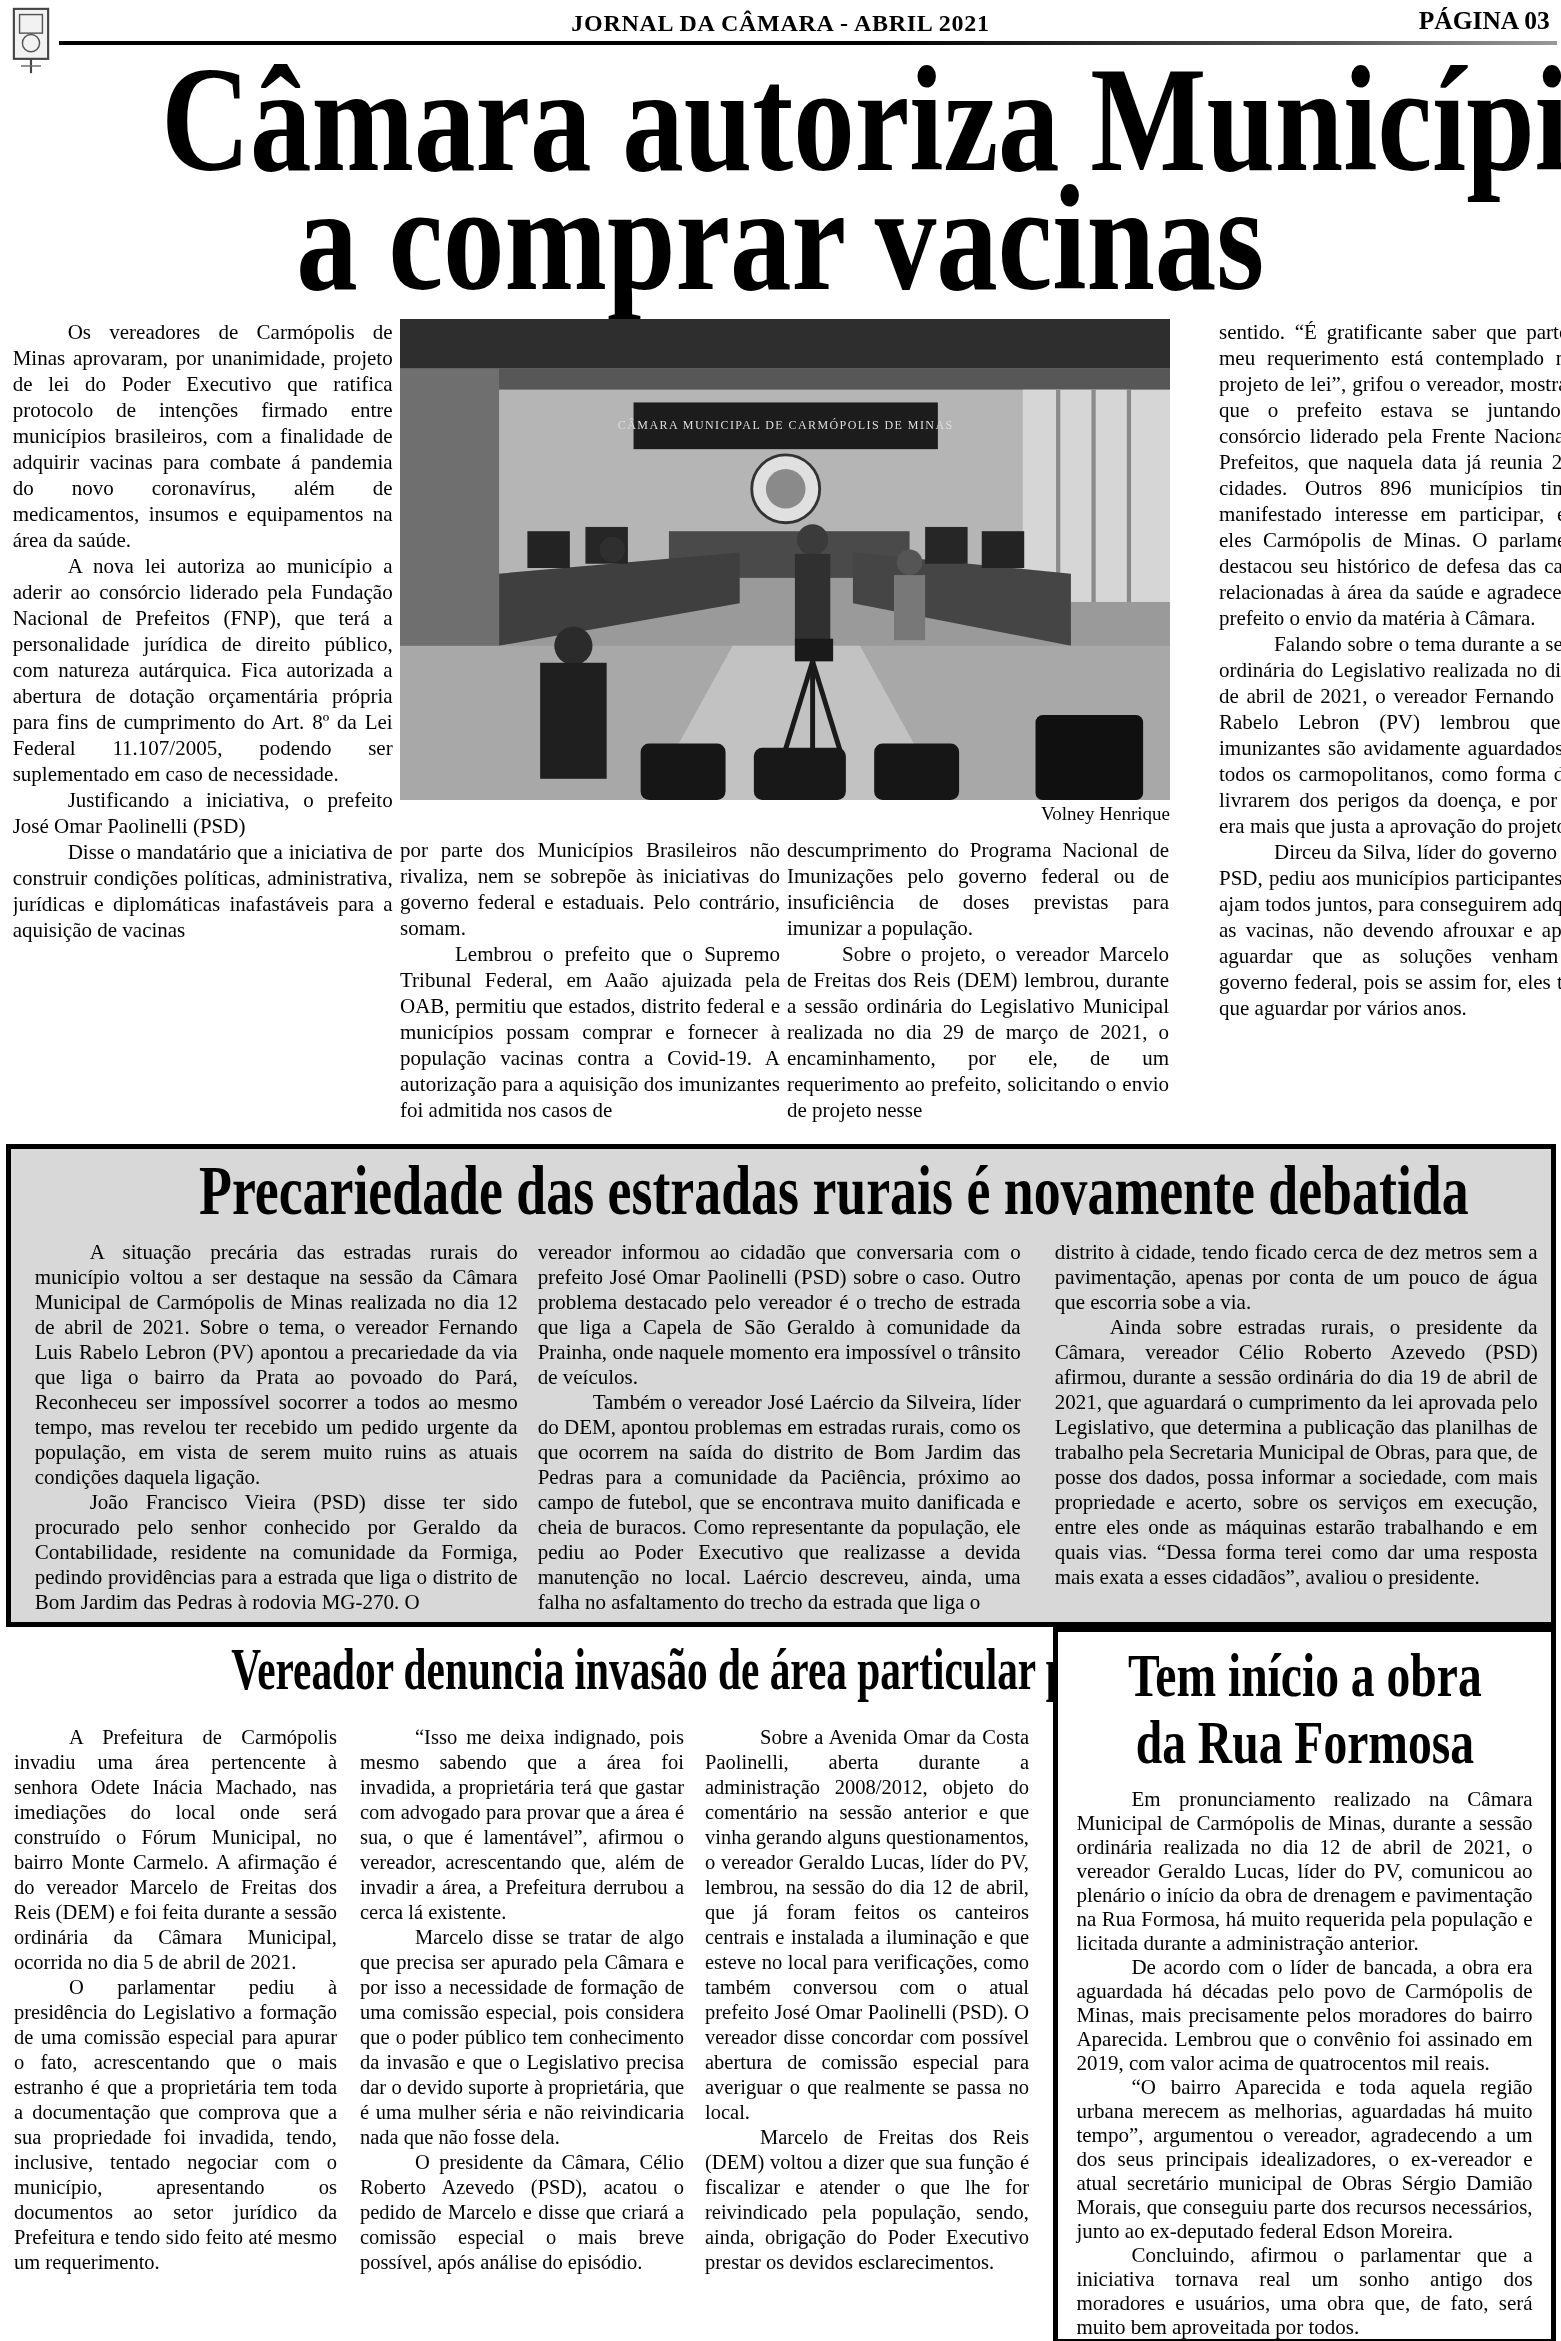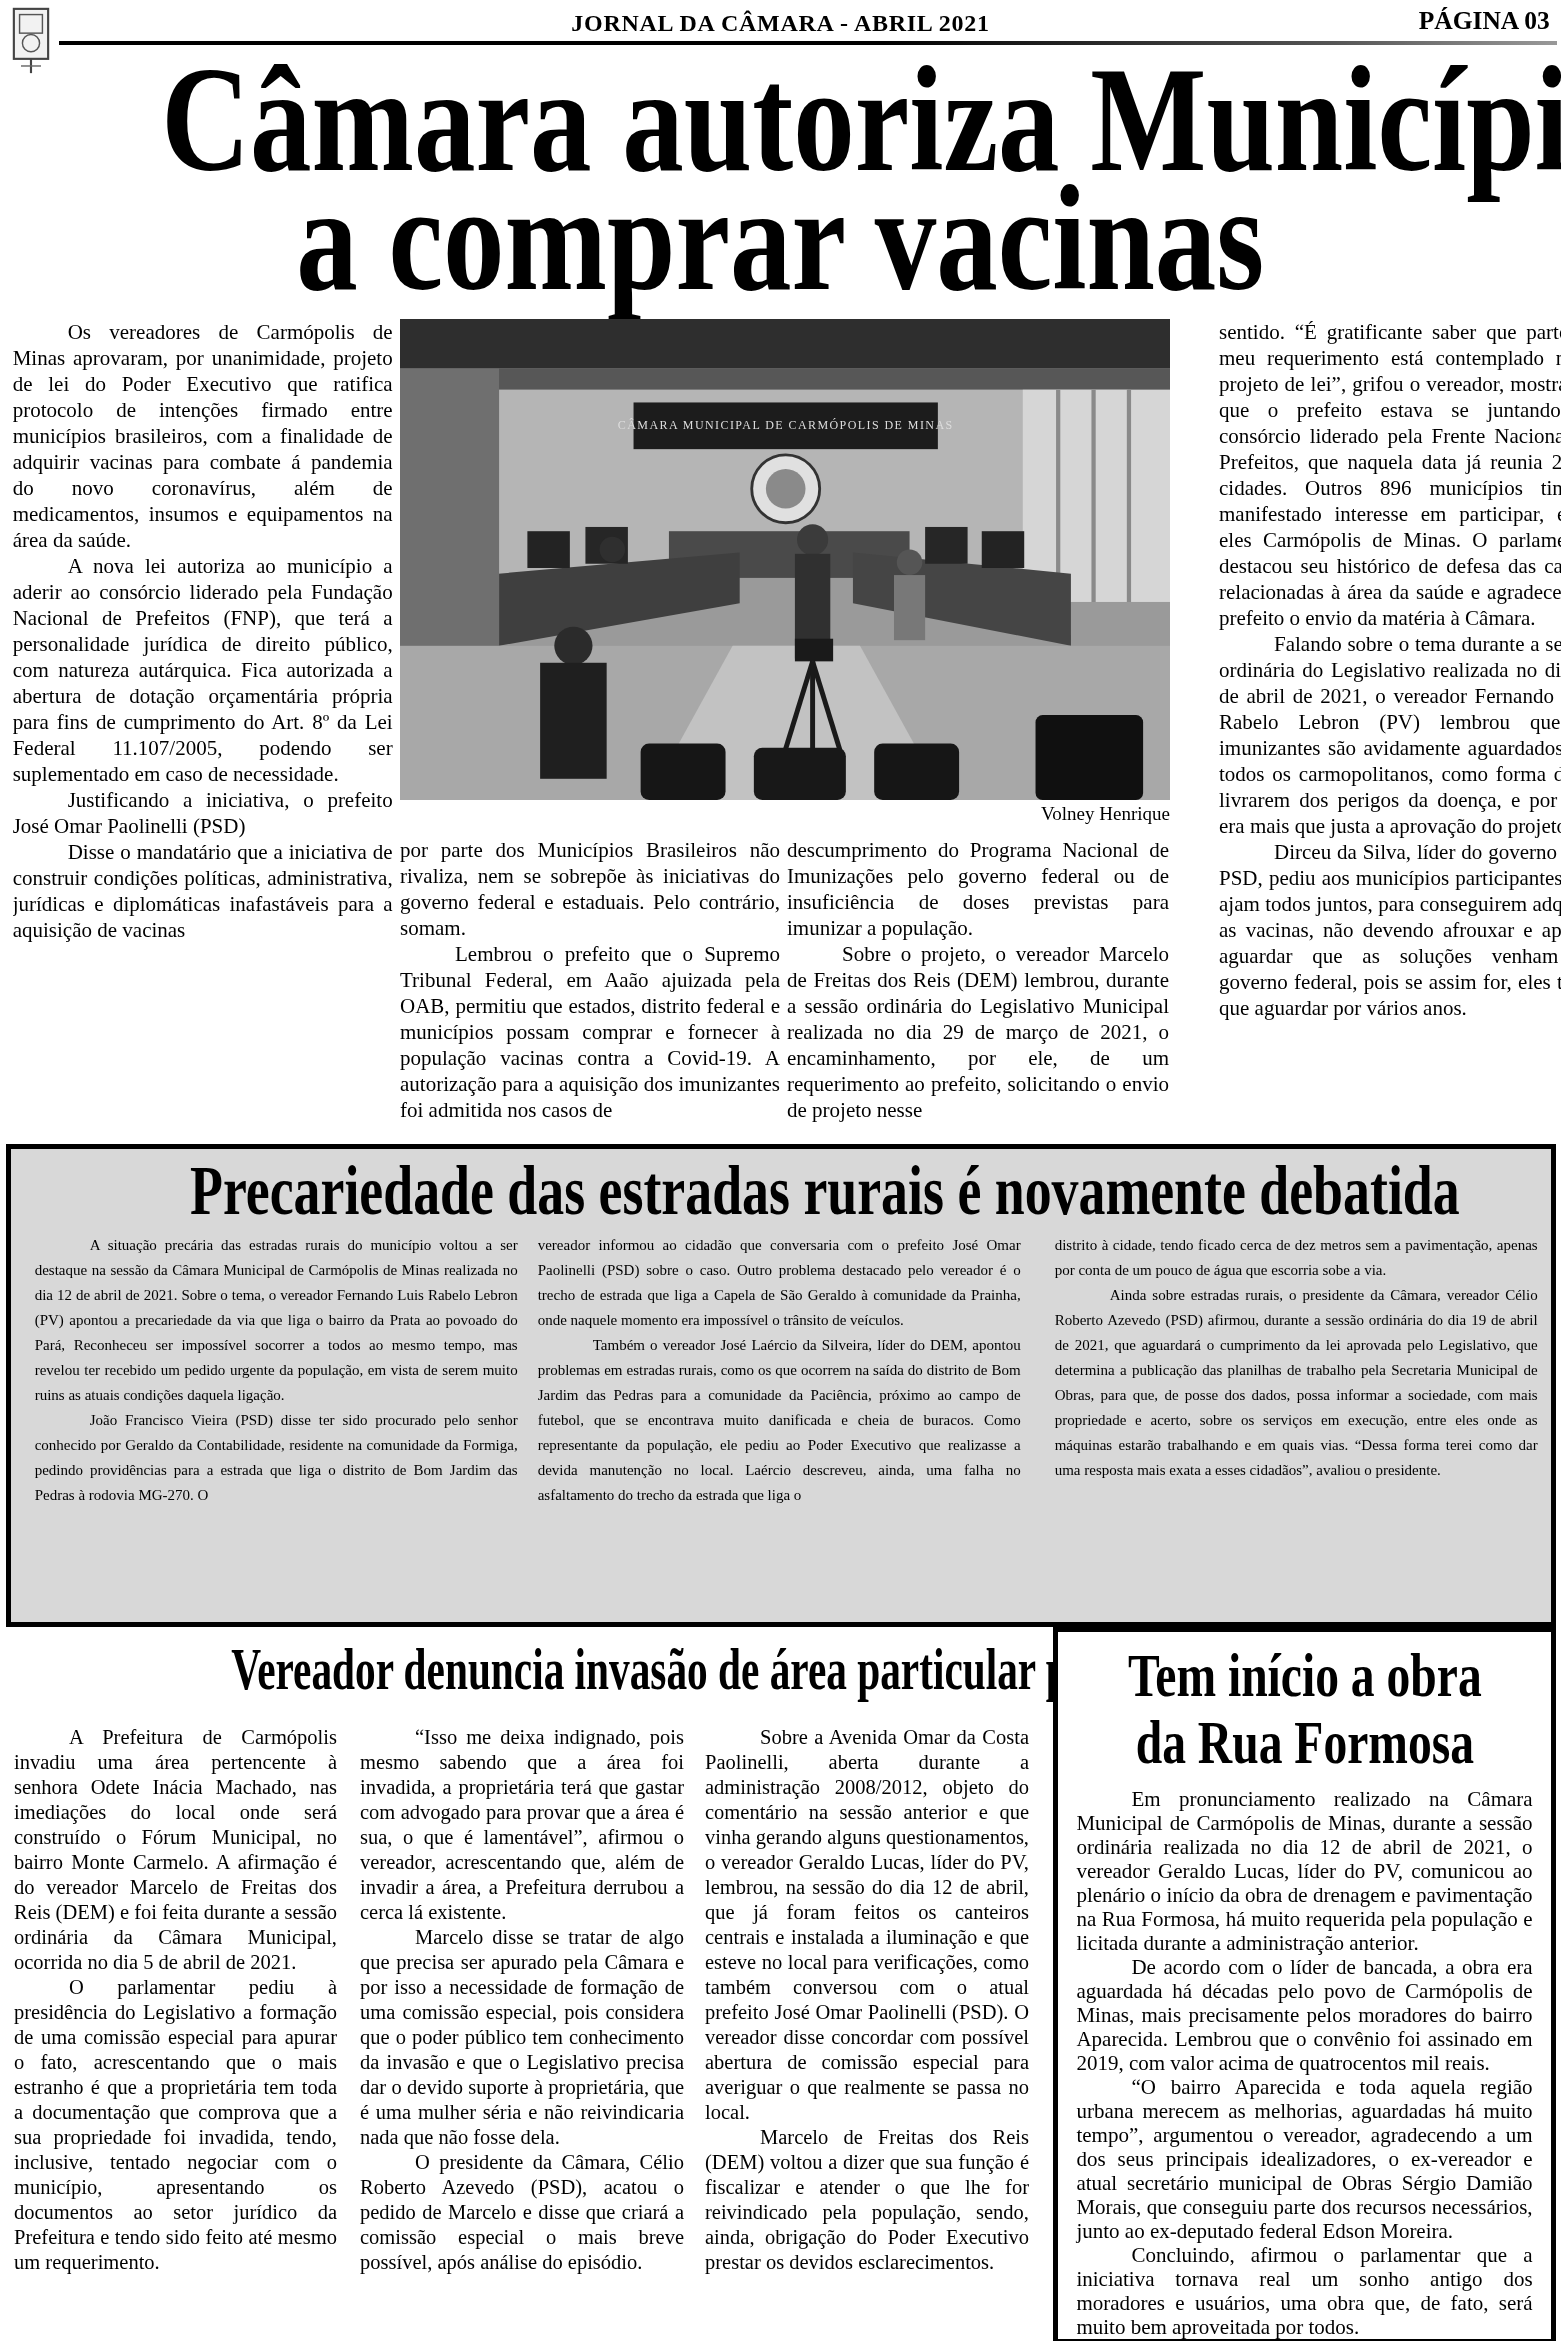--- a/index.html
+++ b/index.html
@@ -32,22 +32,22 @@
   #a1c3{left:787px;top:837px;width:382px;height:303px;}
   #a1c4{left:1175px;top:319px;width:380px;height:823px;margin-left:44px;}
 
   #photo{position:absolute;left:400px;top:319px;width:770px;height:481px;background:#9a9a9a;}
   #photo svg{display:block;width:100%;height:100%;}
   #photo-credit{position:absolute;left:400px;top:803px;width:770px;text-align:right;font-size:19px;}
 
   
   #a2{position:absolute;left:5.7px;top:1144px;width:1540px;height:473px;background:#d8d8d8;
       border:5px solid #000;overflow:hidden;}
-  .a2head{margin-top:4.2px;width:100%;text-align:center;font-weight:bold;font-size:69px;line-height:76px;}
-  .a2col{position:absolute;top:84px;height:374px;text-align:justify;font-size:15px;line-height:25px;overflow:hidden;}
+  .a2head{margin-top:4.2px;width:100%;text-align:center;font-weight:bold;font-size:69px;line-height:76px;padding-left:9px;}
+  .a2col{position:absolute;top:91px;height:374px;text-align:justify;font-size:21px;line-height:25px;overflow:hidden;}
   #a2c1{left:24px;width:483px;}
   #a2c2{left:527px;width:483px;}
   #a2c3{left:1044px;width:483px;}
 
   
   #a3head{position:absolute;top:1637px;left:0;width:1053px;text-align:center;
       font-weight:bold;font-size:59px;line-height:65px;}
   .a3col{position:absolute;top:1725px;height:615px;text-align:justify;font-size:20.5px;line-height:25px;overflow:hidden;}
   #a3c1{left:14px;width:323px;}
   #a3c2{left:360px;width:324px;}

